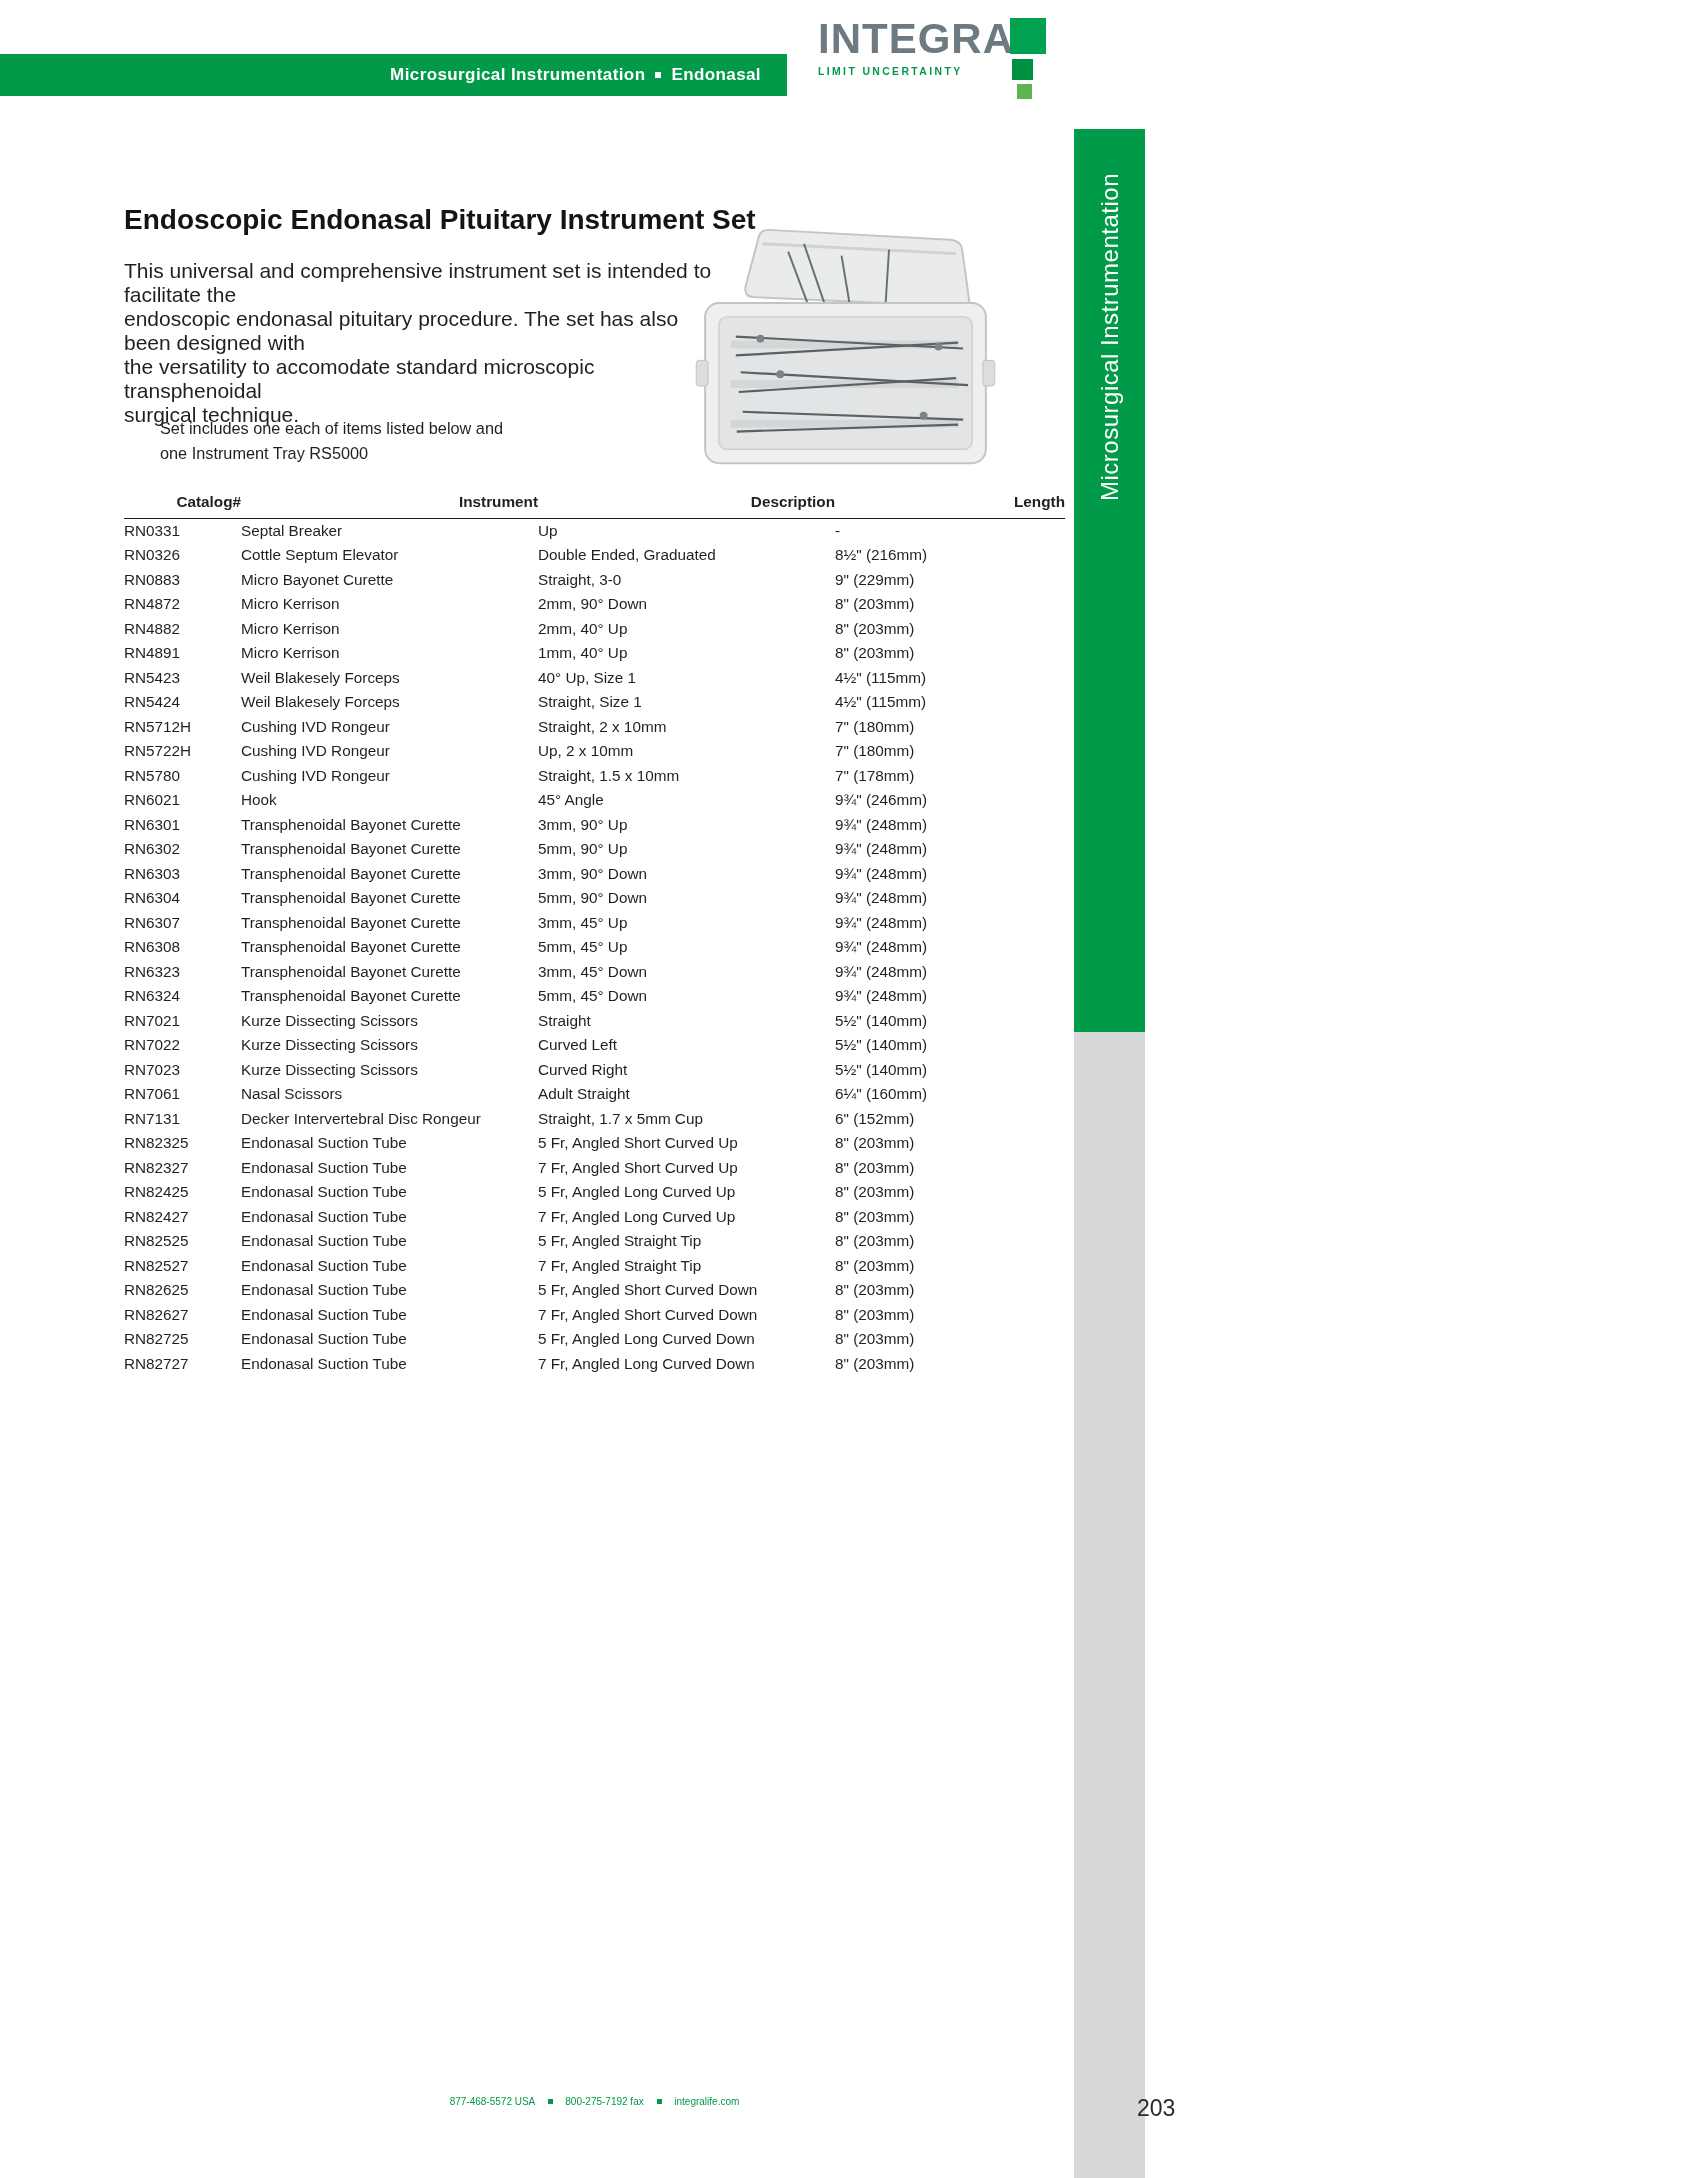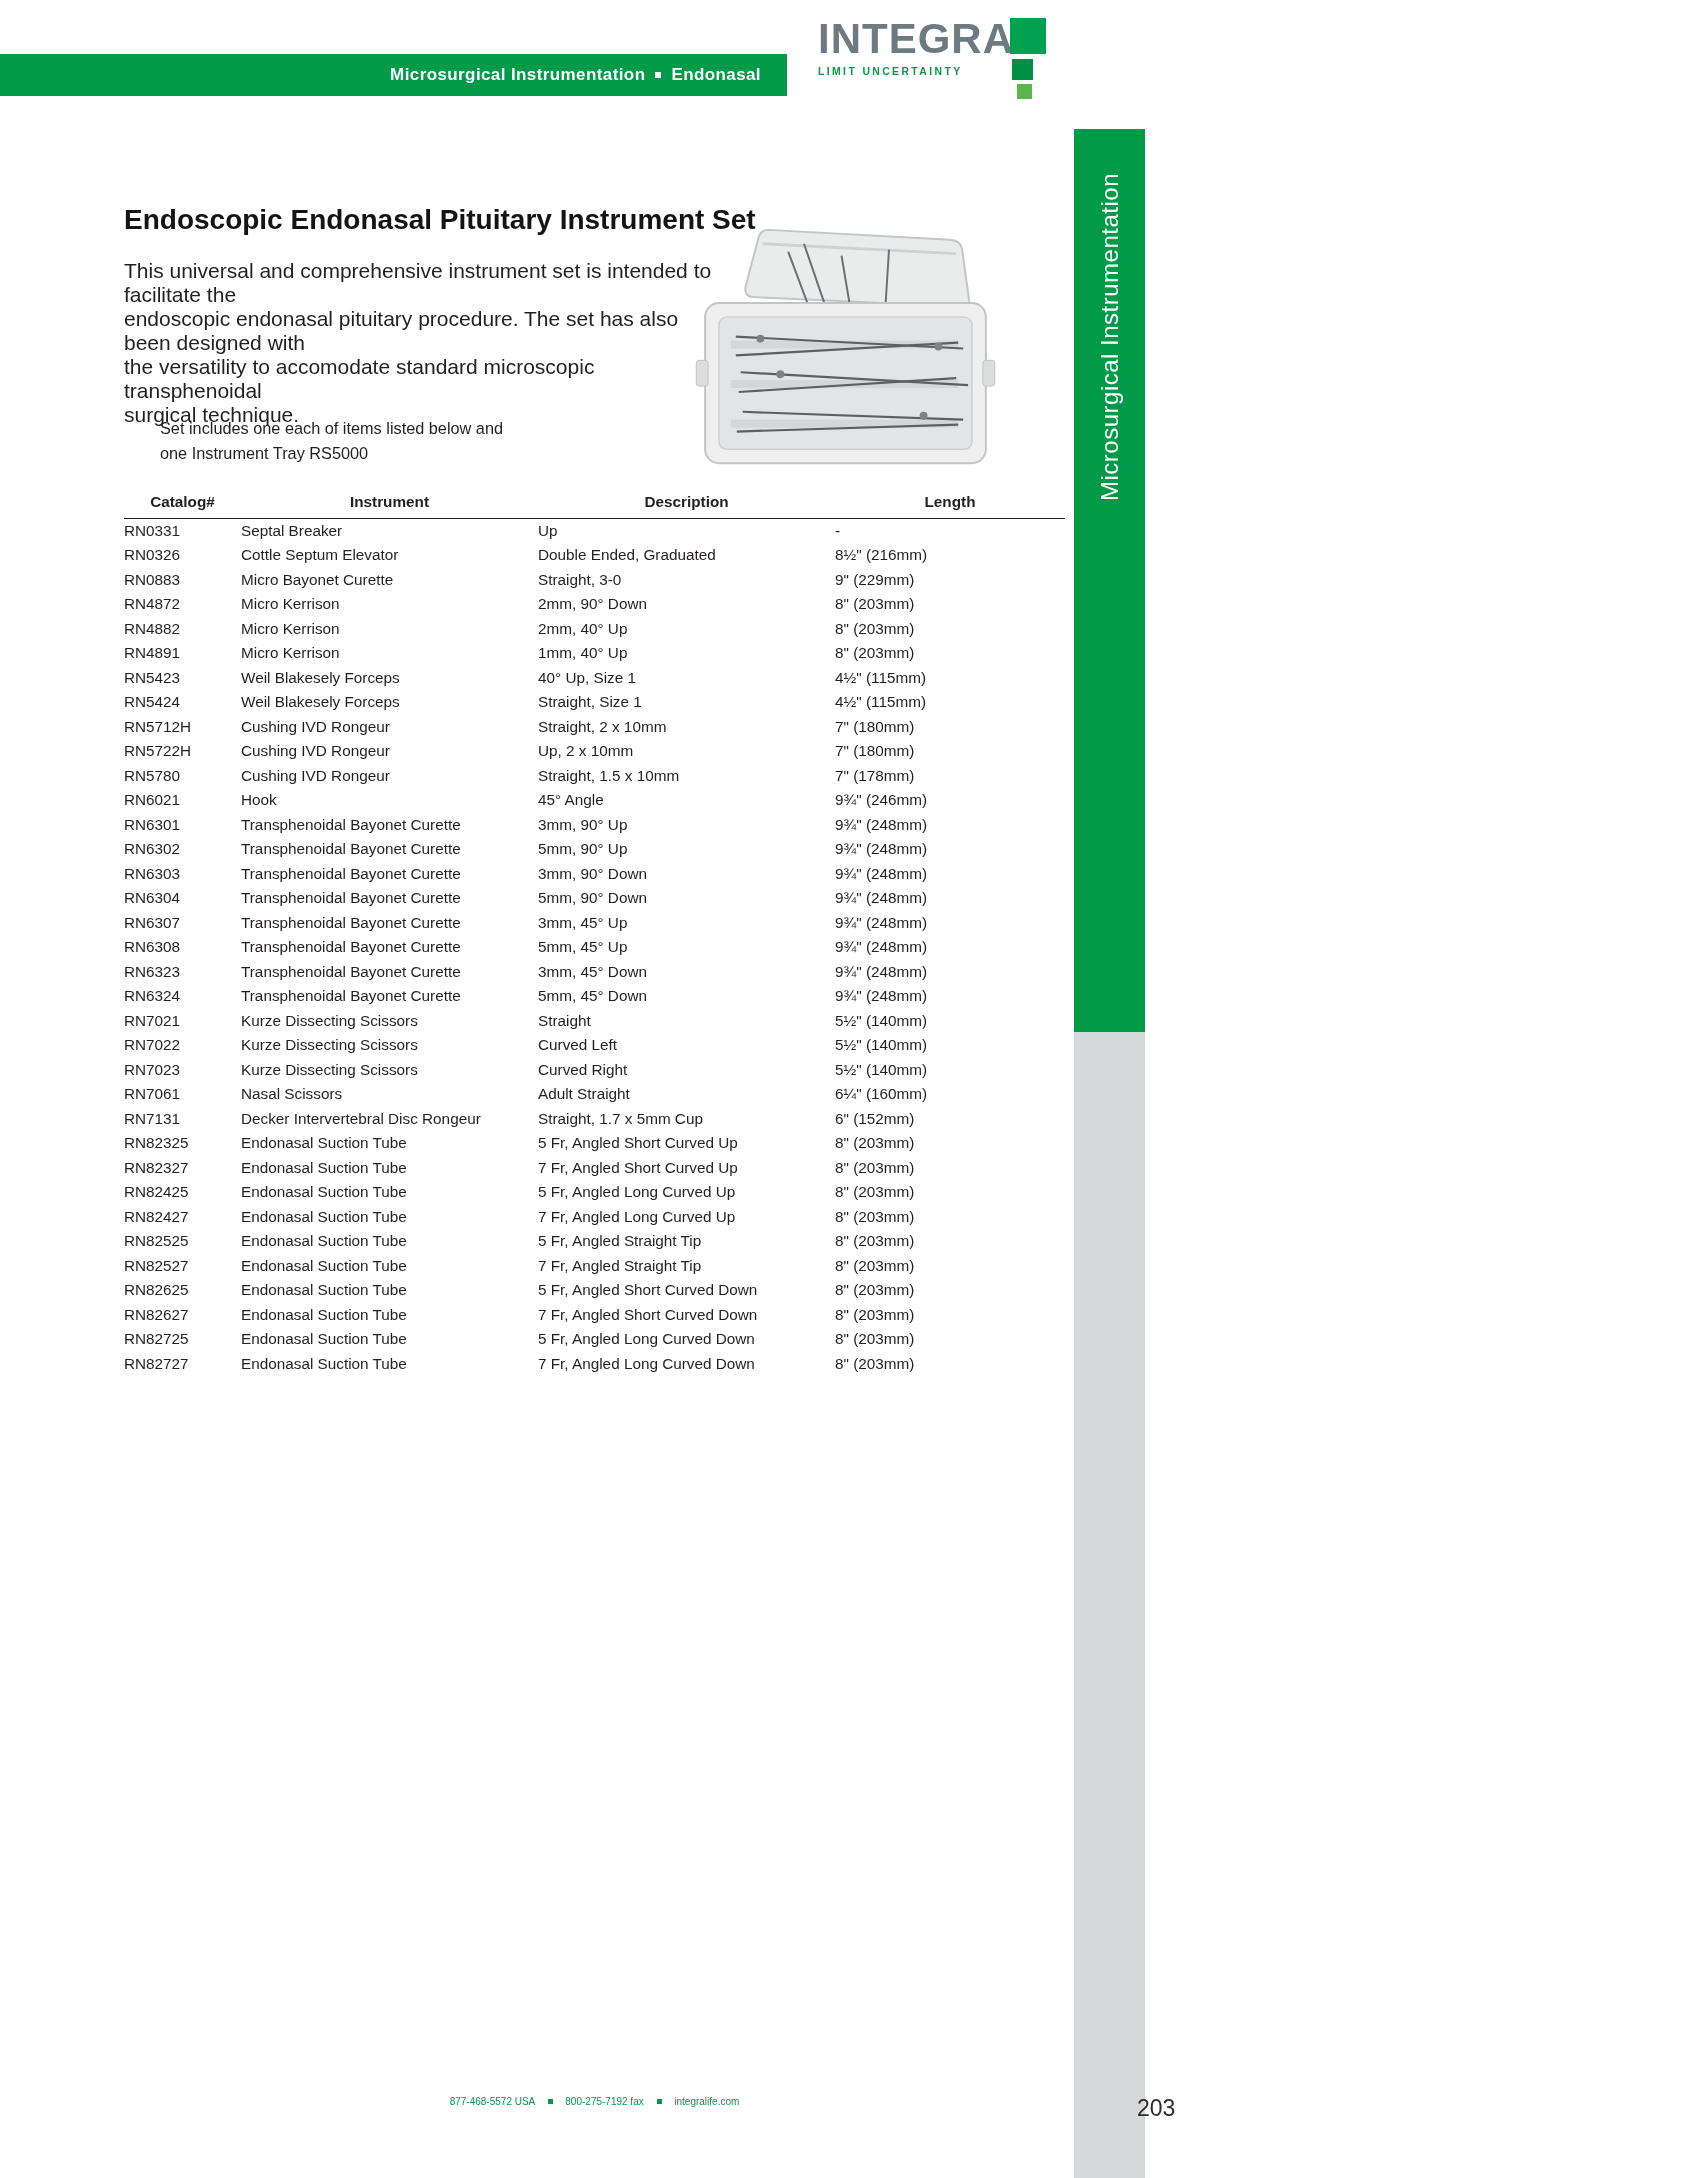--- a/index.html
+++ b/index.html
@@ -43,21 +43,21 @@
   
   .page-title{position:absolute;left:124px;top:204px;font-size:28px;font-weight:bold;color:#141414;}
   .intro{position:absolute;left:124px;top:259px;width:594px;font-size:21px;line-height:24px;white-space:pre-line;}
   .set-note{position:absolute;left:124px;top:416px;width:594px;font-size:16.3px;line-height:25px;white-space:pre-line;margin-left:36px;}
 
   .product-photo{position:absolute;left:691px;top:220px;width:309px;height:259px;}
 
   
   .instrument-table{position:absolute;left:124px;top:493px;width:941px;border-collapse:collapse;
     font-size:15.3px;color:var(--text);}
-  .instrument-table th{text-align:center;font-weight:bold;padding:0 0 7px 0;
+  .instrument-table th{text-align:right;font-weight:bold;padding:0 0 7px 0;
     border-bottom:1.6px solid #1a1a1a;font-size:15.3px;}
   .instrument-table td{height:24.5px;padding:0;vertical-align:middle;}
 
   
   .footer{position:absolute;left:124px;top:2096px;width:941px;text-align:center;
     color:var(--brand-green);font-size:10px;font-weight:normal;}
   .footer .sq-sep-green{display:inline-block;width:5px;height:5px;background:var(--brand-green);margin:1px 10px;}
   .page-number{position:absolute;left:1137px;top:2095px;font-size:23px;color:#2b2b2b;}
 </style>
 </head>

